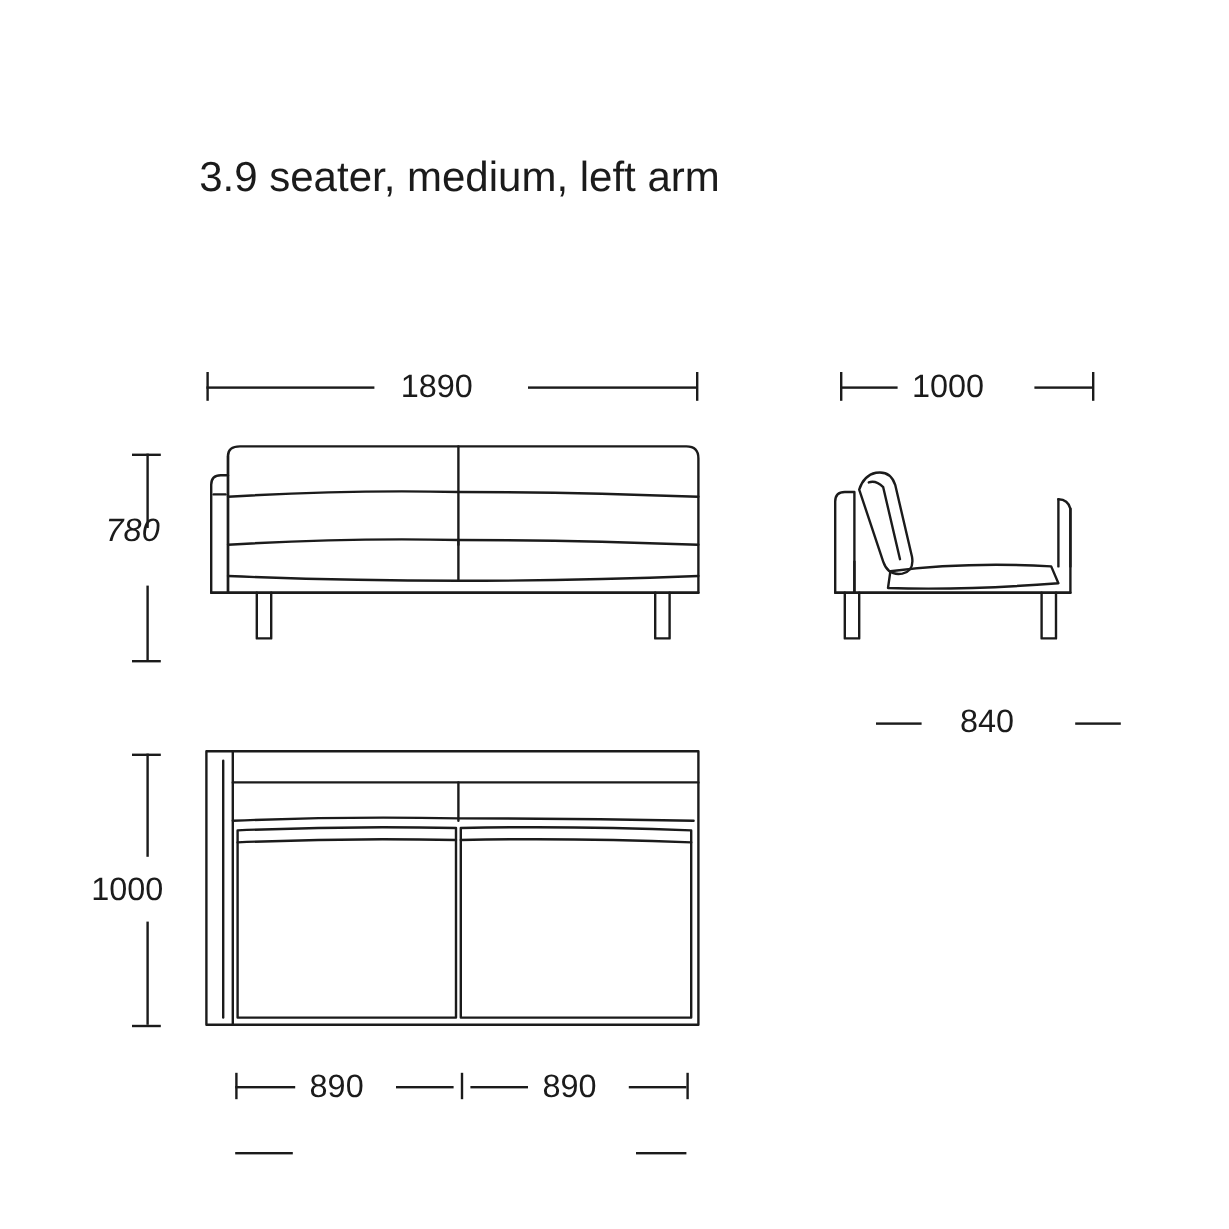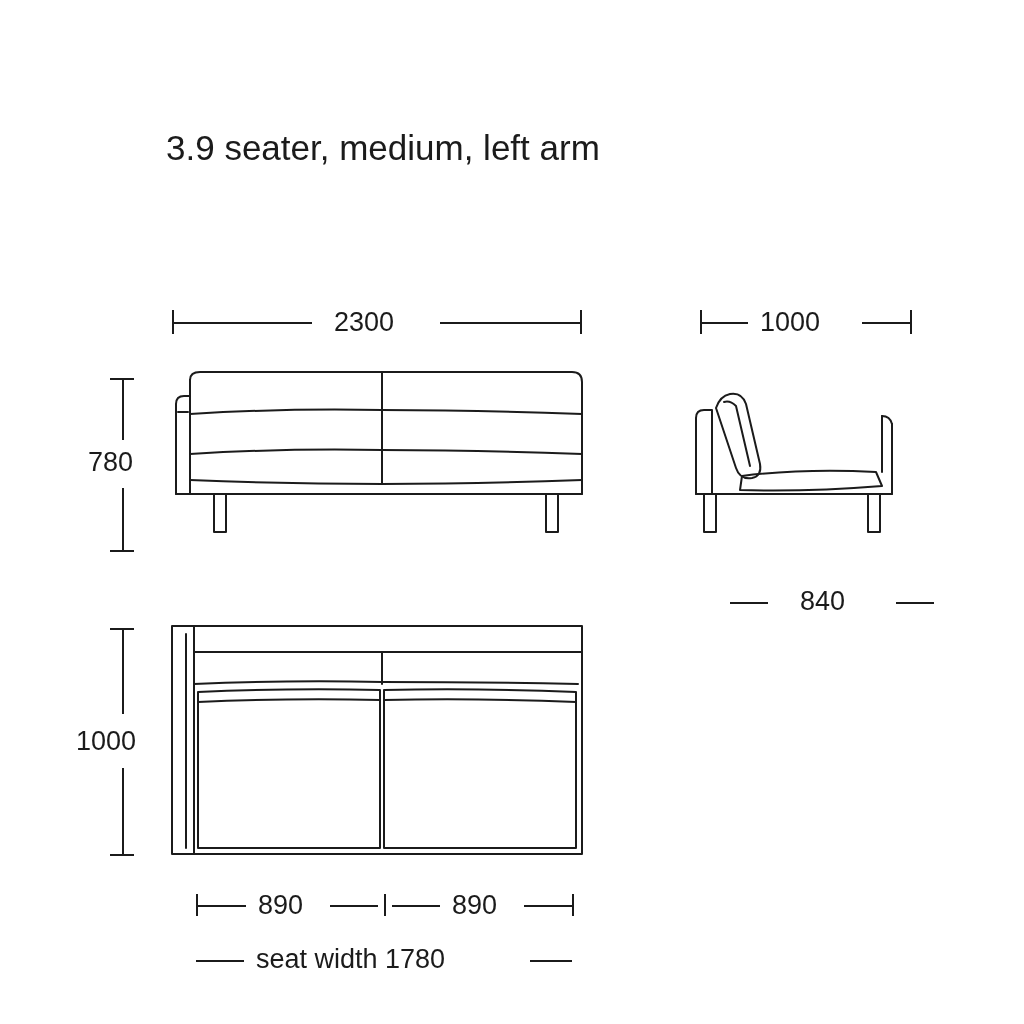--- a/index.html
+++ b/index.html
@@ -81,27 +81,27 @@
 <body>
 
 <div class="page">
 
   <div class="subtitle">3.9 seater, medium, left arm</div>
 
   <div class="hline" style="left:172px; top:322px; width:140px;"></div>
   <div class="hline" style="left:440px; top:322px; width:140px;"></div>
   <div class="tick-v" style="left:172px; top:310px; height:24px;"></div>
   <div class="tick-v" style="left:580px; top:310px; height:24px;"></div>
-  <div class="dim-label" style="left:334px; top:307px;">2300</div>
+  <div class="dim-label" style="left:334px; top:307px;">1890</div>
 
   <div class="vline" style="left:122px; top:378px; width:0; height:62px;"></div>
   <div class="vline" style="left:122px; top:488px; width:0; height:62px;"></div>
   <div class="tick-h" style="left:110px; top:378px; width:24px;"></div>
   <div class="tick-h" style="left:110px; top:550px; width:24px;"></div>
-  <div class="dim-label" style="left:88px; top:447px;">780</div>
+  <div class="dim-label" style="left:88px; top:427px;font-style:italic;">780</div>
 
   <div class="drawing" style="left:168px; top:368px;">
     <svg width="420" height="186" viewBox="0 0 420 186">
 
       <path class="ln" d="M22 12 Q22 4 32 4 L404 4 Q414 4 414 14 L414 126 L22 126 Z"></path>
 
       <path class="ln" d="M8 36 Q8 28 16 28 L22 28 L22 126 L8 126 Z"></path>
 
       <path class="ln" d="M22 28 L22 12"></path>
 
@@ -189,15 +189,14 @@
   <div class="hline" style="left:392px; top:905px; width:48px;"></div>
   <div class="hline" style="left:524px; top:905px; width:48px;"></div>
   <div class="tick-v" style="left:196px; top:894px; height:22px;"></div>
   <div class="tick-v" style="left:384px; top:894px; height:22px;"></div>
   <div class="tick-v" style="left:572px; top:894px; height:22px;"></div>
   <div class="dim-label" style="left:258px; top:890px;">890</div>
   <div class="dim-label" style="left:452px; top:890px;">890</div>
 
   <div class="hline" style="left:196px; top:960px; width:48px;"></div>
   <div class="hline" style="left:530px; top:960px; width:42px;"></div>
-  <div class="dim-label" style="left:256px; top:944px;">seat width 1780</div>
 
 </div>
 
 </body></html>

